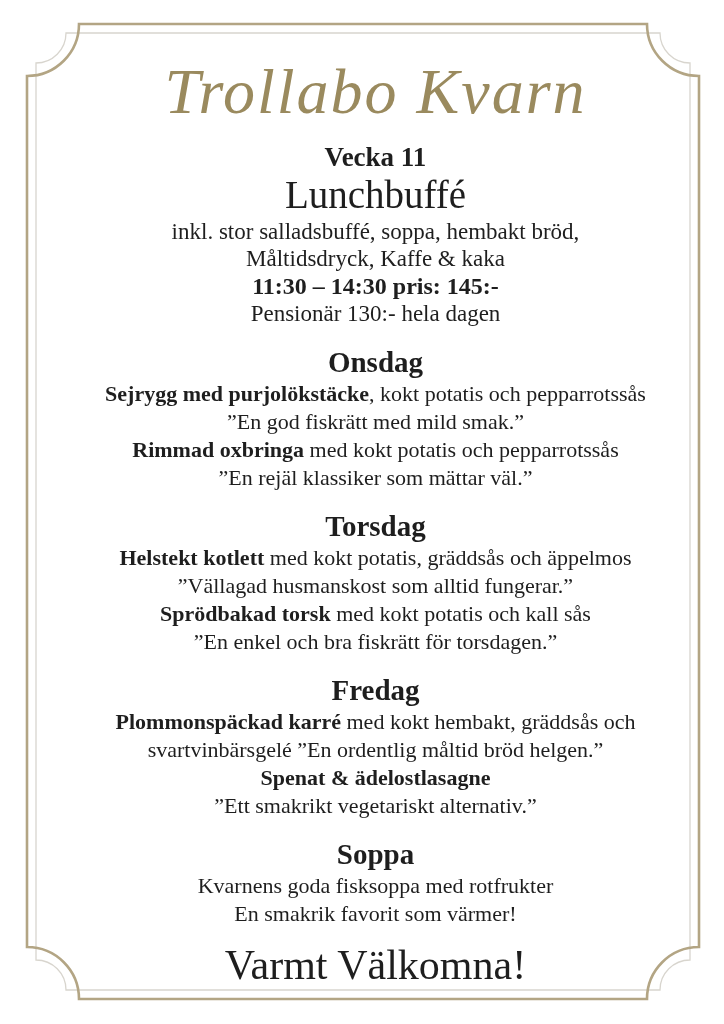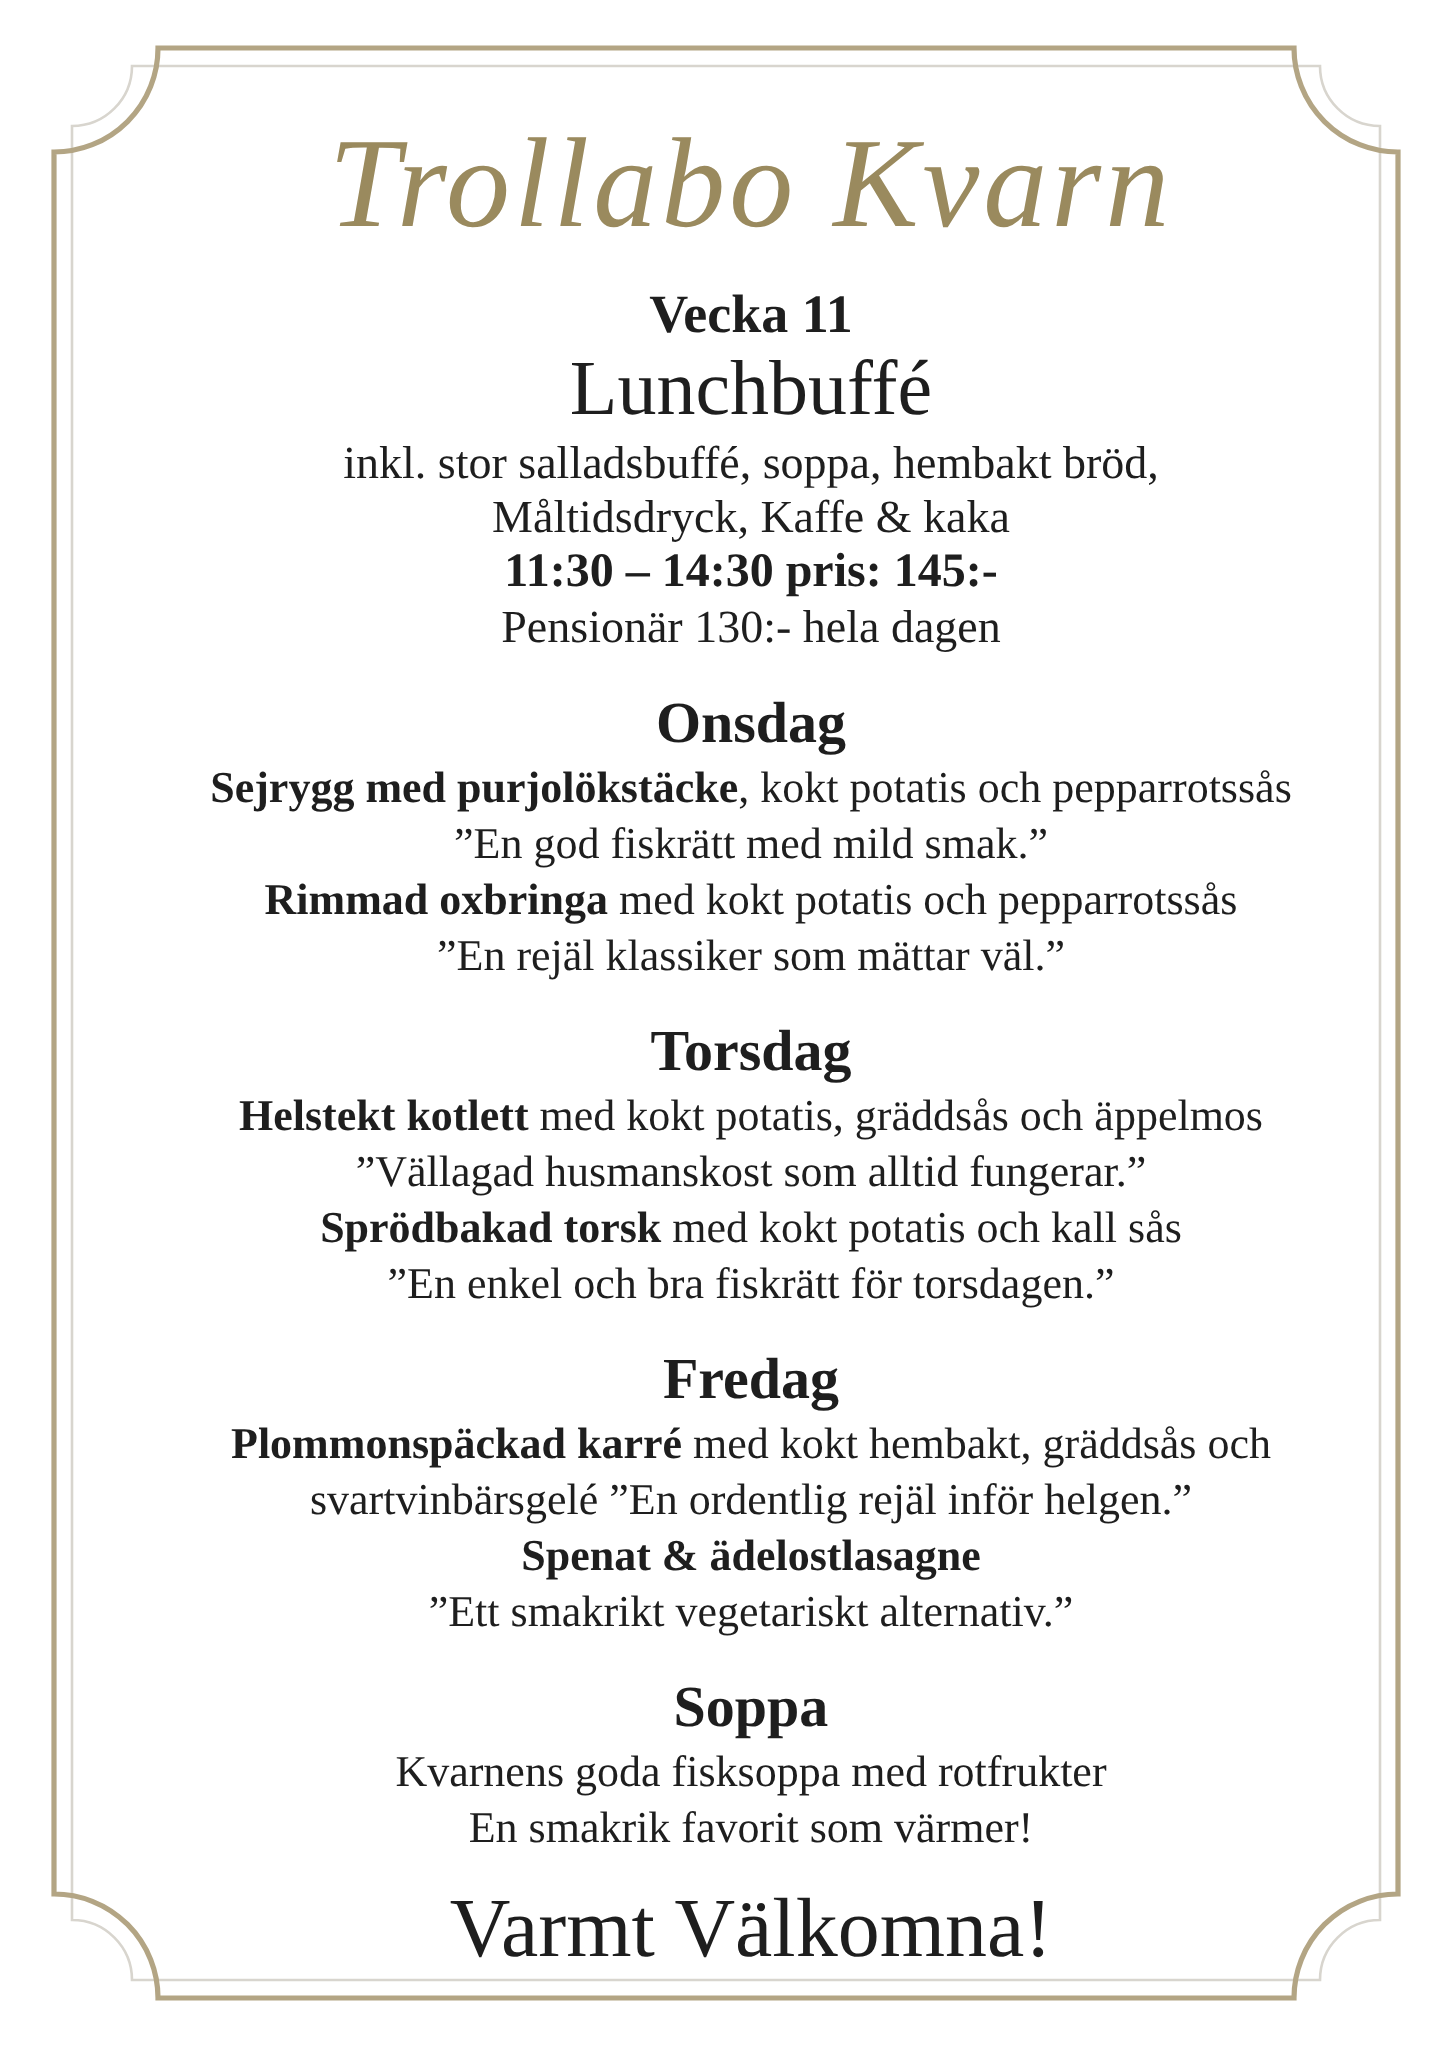--- a/index.html
+++ b/index.html
@@ -78,21 +78,21 @@
       <div class="day">Torsdag</div>
       <div class="line"><span class="b">Helstekt kotlett</span><span> med kokt potatis, gräddsås och äppelmos</span></div>
       <div class="line"><span class="b"></span><span>”Vällagad husmanskost som alltid fungerar.”</span></div>
       <div class="line"><span class="b">Sprödbakad torsk</span><span> med kokt potatis och kall sås</span></div>
       <div class="line"><span class="b"></span><span>”En enkel och bra fiskrätt för torsdagen.”</span></div>
     </section>
 
     <section class="day-section">
       <div class="day">Fredag</div>
       <div class="line"><span class="b">Plommonspäckad karré</span><span> med kokt hembakt, gräddsås och</span></div>
-      <div class="line"><span class="b"></span><span>svartvinbärsgelé ”En ordentlig rejäl inför helgen.”</span></div>
+      <div class="line"><span class="b"></span><span>svartvinbärsgelé ”En ordentlig måltid bröd helgen.”</span></div>
       <div class="line"><span class="b">Spenat &amp; ädelostlasagne</span><span></span></div>
       <div class="line"><span class="b"></span><span>”Ett smakrikt vegetariskt alternativ.”</span></div>
     </section>
 
     <section class="day-section">
       <div class="day">Soppa</div>
       <div class="line"><span class="b"></span><span>Kvarnens goda fisksoppa med rotfrukter</span></div>
       <div class="line"><span class="b"></span><span>En smakrik favorit som värmer!</span></div>
     </section>
 

